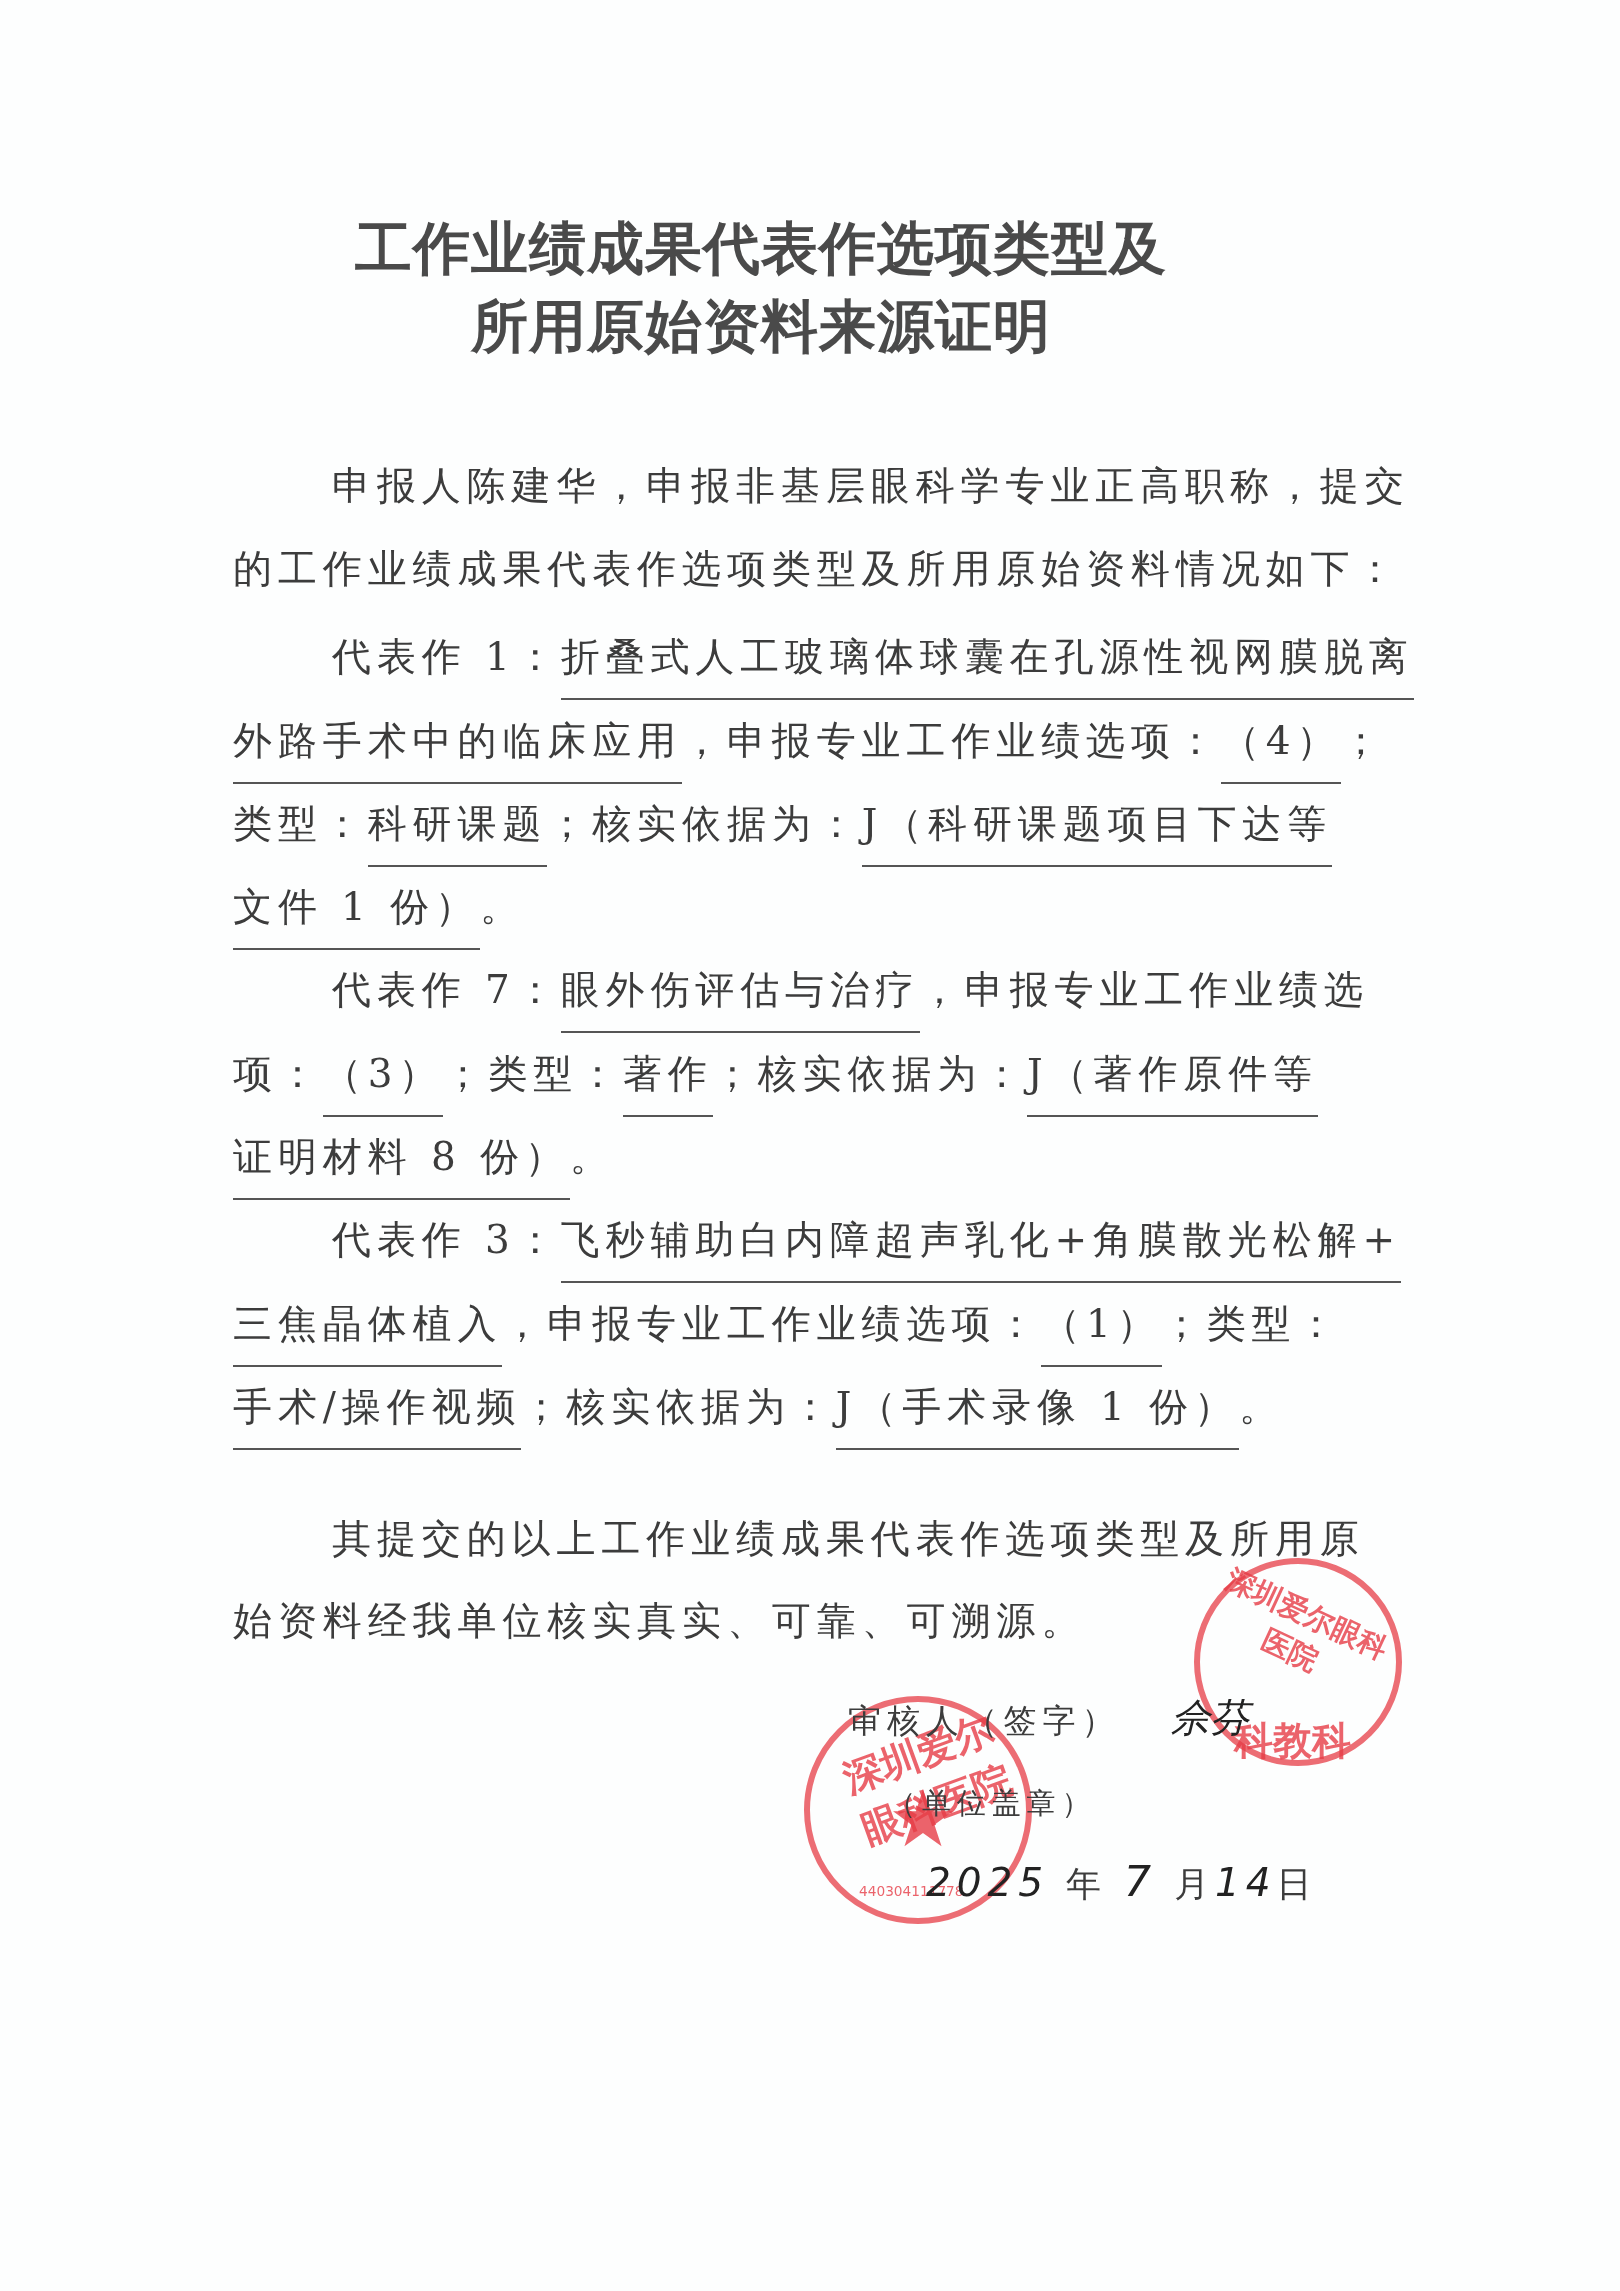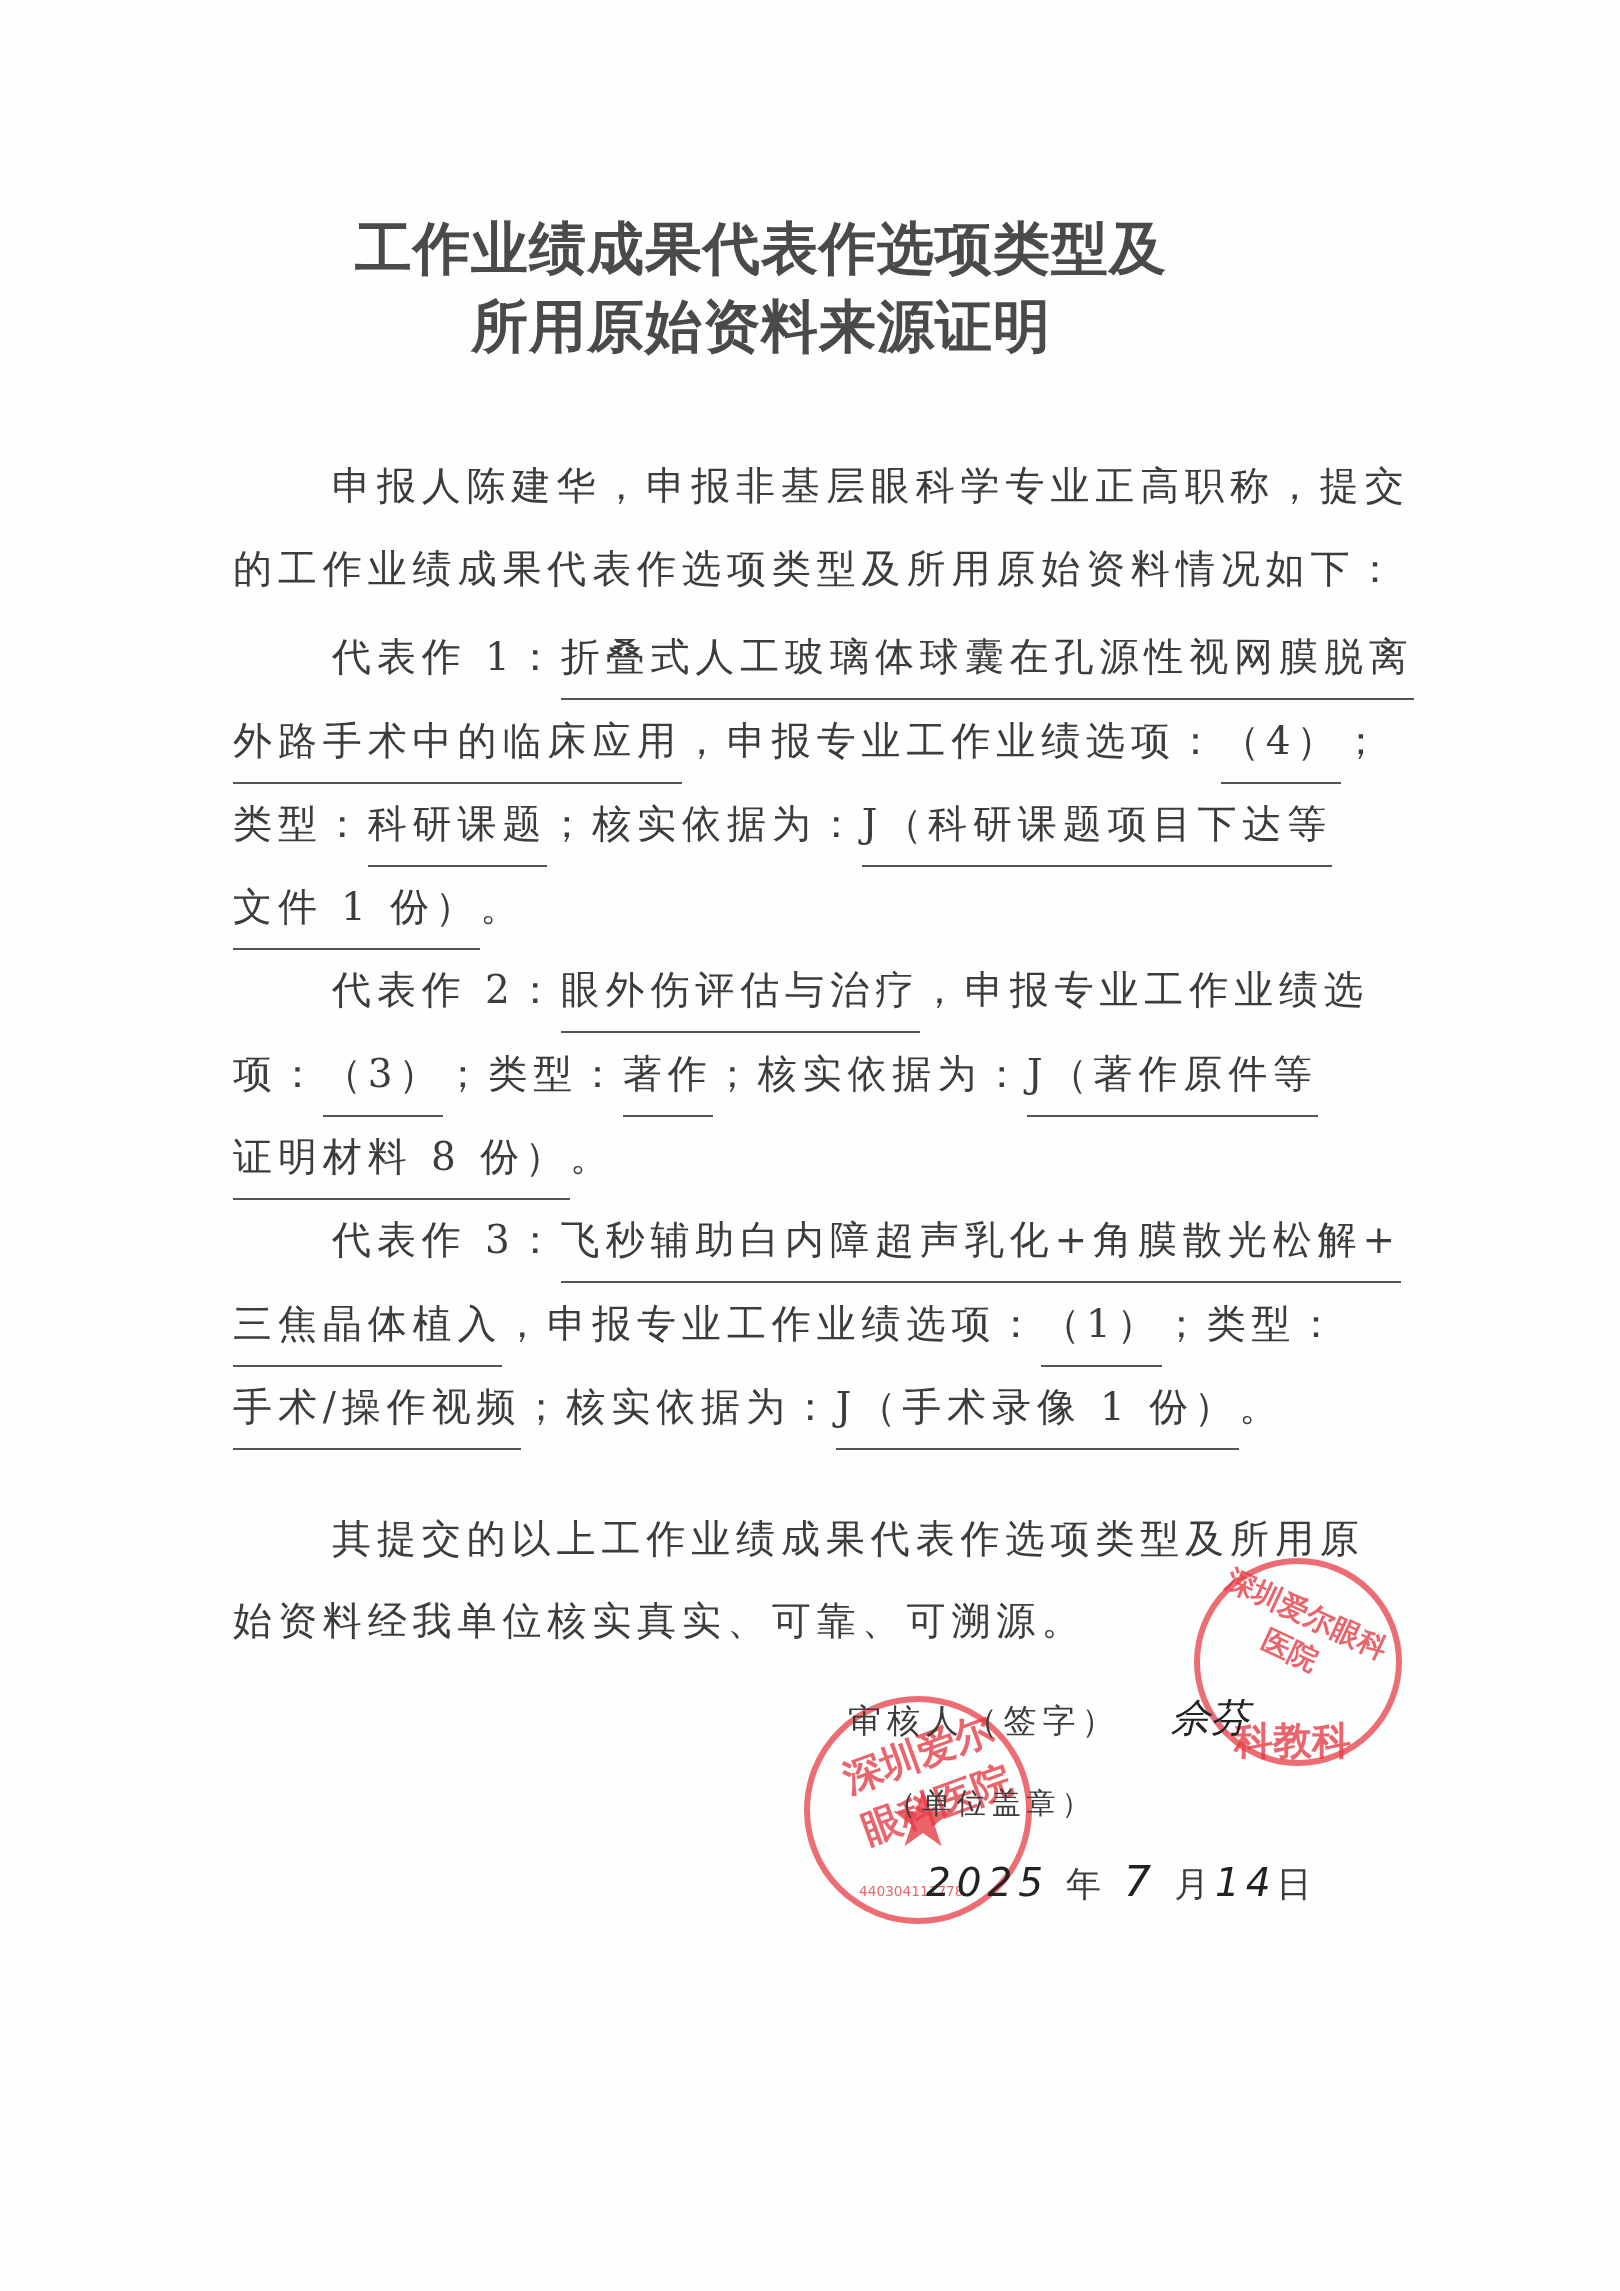--- a/index.html
+++ b/index.html
@@ -54,21 +54,21 @@
     <span class="u">外路手术中的临床应用</span><span>，申报专业工作业绩选项：</span><span class="u">（4）</span><span>；</span>
   </div>
   <div class="line" style="top:799px">
     <span>类型：</span><span class="u">科研课题</span><span>；核实依据为：</span><span class="u">J（科研课题项目下达等</span>
   </div>
   <div class="line" style="top:882px">
     <span class="u">文件 1 份）</span><span>。</span>
   </div>
 
   <div class="line ind" style="top:965px">
-    <span>代表作 2：</span><span class="u">眼外伤评估与治疗</span><span>，申报专业工作业绩选</span>
+    <span>代表作 7：</span><span class="u">眼外伤评估与治疗</span><span>，申报专业工作业绩选</span>
   </div>
   <div class="line" style="top:1049px">
     <span>项：</span><span class="u">（3）</span><span>；类型：</span><span class="u">著作</span><span>；核实依据为：</span><span class="u">J（著作原件等</span>
   </div>
   <div class="line" style="top:1132px">
     <span class="u">证明材料 8 份）</span><span>。</span>
   </div>
 
   <div class="line ind" style="top:1215px">
     <span>代表作 3：</span><span class="u">飞秒辅助白内障超声乳化+角膜散光松解+</span>

